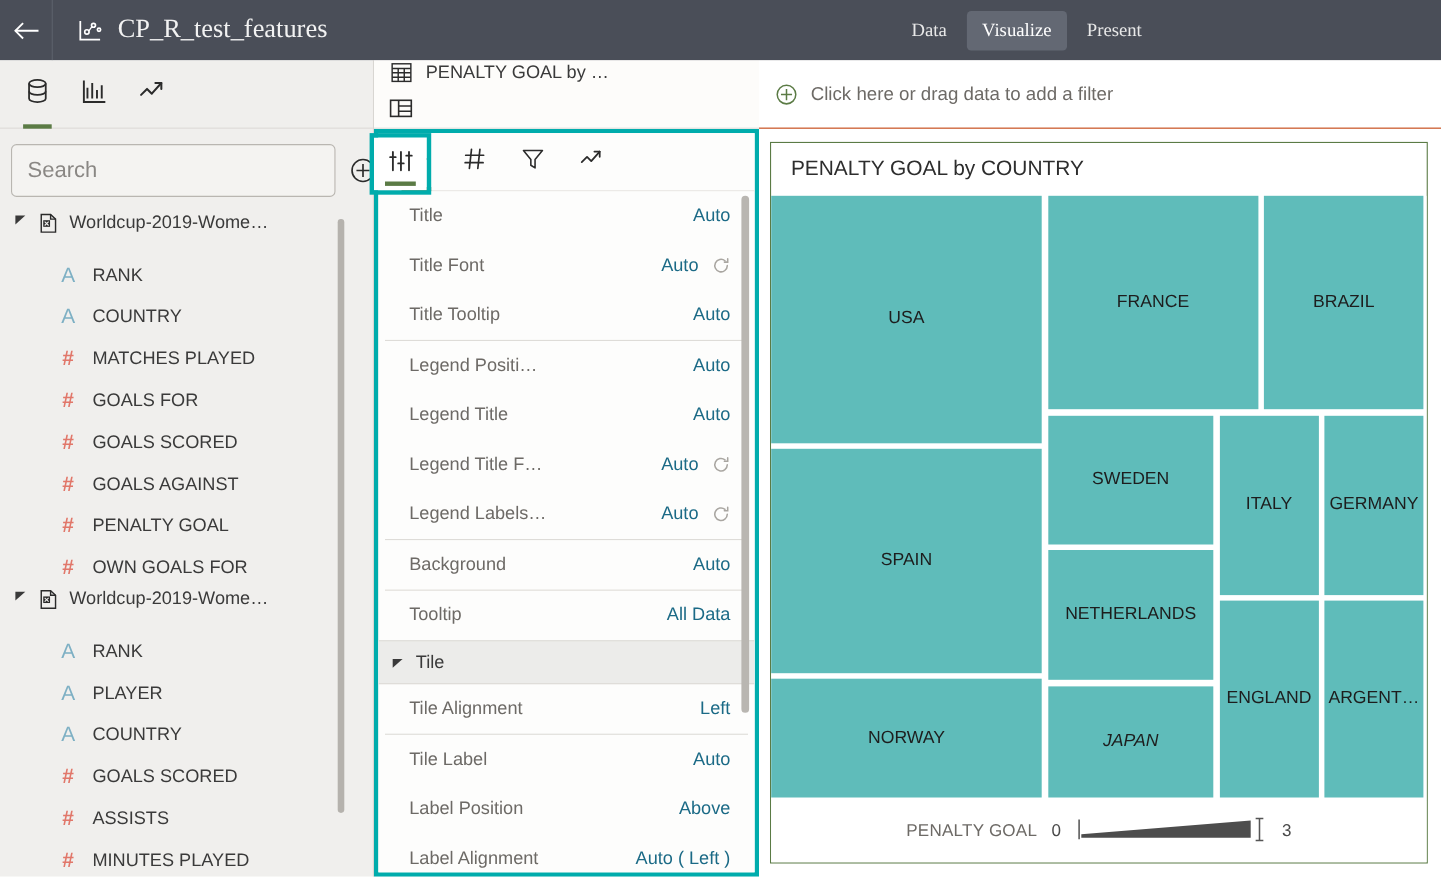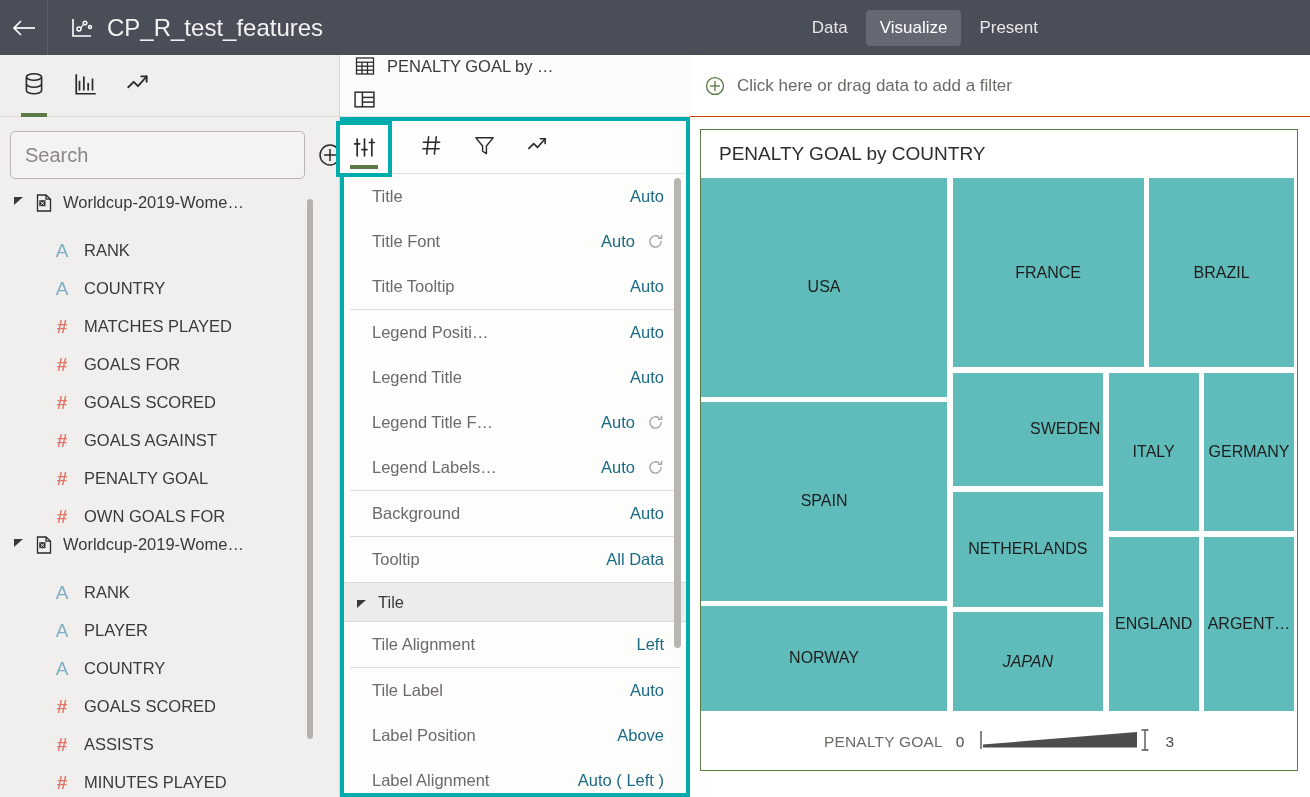--- a/index.html
+++ b/index.html
@@ -6,21 +6,21 @@
   html, body {
     width: 1310px; height: 797px;
     font-family: "Liberation Sans", sans-serif;
     background: #ffffff; overflow: hidden;
   }
   .app { position: relative; width: 1310px; height: 797px; display: flex; flex-direction: column; }
 
   
   .topbar {
     height: 55px; background: #4a4e58; color: #ffffff;
-    display: flex; align-items: center; flex: 0 0 55px;
+    display: flex; align-items: center; flex: 0 0 55px; font-family: Liberation Serif, serif;
   }
   .back-btn {
     width: 48px; height: 55px; display: flex; align-items: center; justify-content: center;
     border-right: 1px solid #5c616b; cursor: pointer;
   }
   .back-btn svg { display: block; }
   .title-wrap { display: flex; align-items: center; gap: 13px; padding-left: 22px; }
   .title-icon { width: 24px; height: 24px; display: block; }
   .doc-title { font-size: 24px; color: #f2f2f2; font-weight: normal; white-space: nowrap; }
   .topnav { margin-left: auto; display: flex; align-items: center; gap: 4px; padding-right: 258px; }
@@ -148,21 +148,21 @@
 
   
   .rightpanel { flex: 1 1 auto; display: flex; flex-direction: column; background: #ffffff; min-width: 0; }
   .filterbar {
     height: 62px; flex: 0 0 62px; display: flex; align-items: center; gap: 11px;
     padding-left: 14px; border-bottom: 1px solid #c2410c; background: #ffffff;
   }
   .filter-plus { width: 22px; height: 22px; flex: 0 0 22px; }
   .filter-text { font-size: 17px; color: #6d6a66; }
 
-  .canvas { flex: 1 1 auto; padding: 12px 12px 26px 10px; min-height: 0; }
+  .canvas { flex: 1 1 auto; padding: 12px 12px 12px 10px; min-height: 0; }
   .chartbox {
     width: 100%; height: 100%; border: 1px solid #5b7b45; background: #ffffff;
     display: flex; flex-direction: column; overflow: hidden;
   }
   .chart-title {
     flex: 0 0 48px; display: flex; align-items: center; padding-left: 18px;
     font-size: 19px; color: #2d2d2d; white-space: nowrap;
   }
   .treemap { flex: 1 1 auto; position: relative; background: #ffffff; }
   .tile {
@@ -582,21 +582,21 @@
               </div>
               <div class="tile" style="left: 42.2%; top: 0%; width: calc(32.6% - 3px); height: calc(35.9% - 3px);">
                 <span class="tile-label">FRANCE</span>
               </div>
               <div class="tile" style="left: 0%; top: 41.8%; width: calc(41.8% - 3px); height: calc(37.6% - 3px);">
                 <span class="tile-label">SPAIN</span>
               </div>
               <div class="tile" style="left: 75.2%; top: 0%; width: calc(24.8% - 3px); height: calc(35.9% - 3px);">
                 <span class="tile-label">BRAZIL</span>
               </div>
-              <div class="tile" style="left: 42.2%; top: 36.3%; width: calc(25.8% - 3px); height: calc(21.8% - 3px); justify-content: flex-end;">
+              <div class="tile" style="left: 42.2%; top: 36.3%; width: calc(25.8% - 3px); height: calc(21.8% - 3px);">
                 <span class="tile-label">SWEDEN</span>
               </div>
               <div class="tile" style="left: 68.4%; top: 36.3%; width: calc(15.6% - 3px); height: calc(30.2% - 3px);">
                 <span class="tile-label">ITALY</span>
               </div>
               <div class="tile" style="left: 84.4%; top: 36.3%; width: calc(15.6% - 3px); height: calc(30.2% - 3px);">
                 <span class="tile-label">GERMANY</span>
               </div>
               <div class="tile" style="left: 42.2%; top: 58.5%; width: calc(25.8% - 3px); height: calc(22.1% - 3px);">
                 <span class="tile-label">NETHERLANDS</span>

